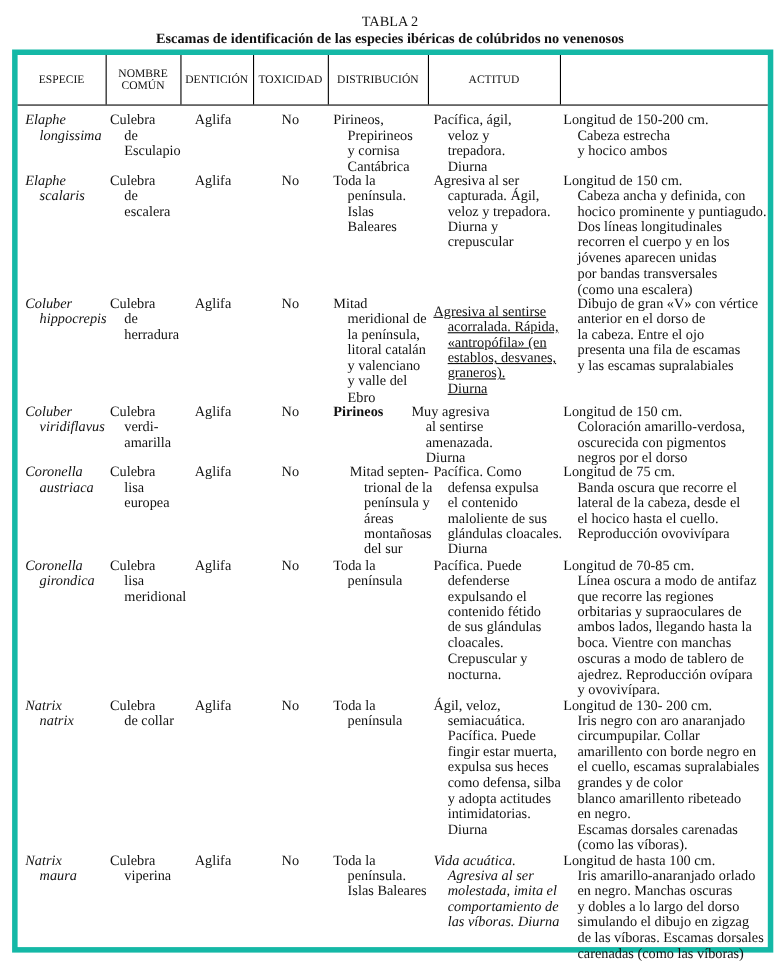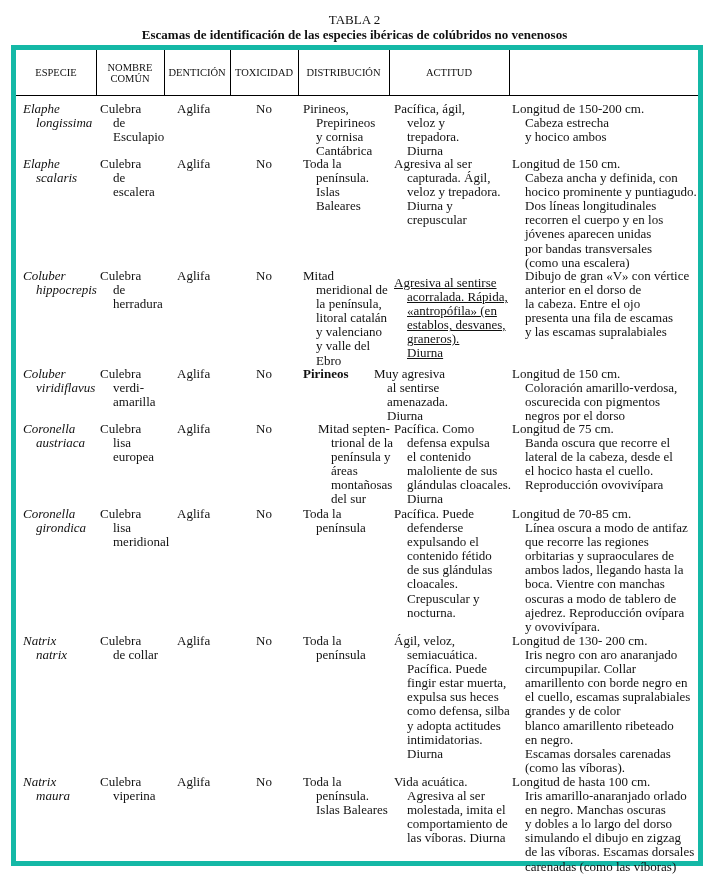--- a/index.html
+++ b/index.html
@@ -105,17 +105,17 @@
         <div class="cell" style="left: 287px; top: 584px;"><span class="ln">Toda la</span><span class="ln ind">península</span></div>
         <div class="cell" style="left: 378px; top: 584px;"><span class="ln">Ágil, veloz,</span><span class="ln ind">semiacuática.</span><span class="ln ind">Pacífica. Puede</span><span class="ln ind">fingir estar muerta,</span><span class="ln ind">expulsa sus heces</span><span class="ln ind">como defensa, silba</span><span class="ln ind">y adopta actitudes</span><span class="ln ind">intimidatorias.</span><span class="ln ind">Diurna</span></div>
         <div class="cell" style="left: 496px; top: 584px;"><span class="ln">Longitud de 130- 200 cm.</span><span class="ln ind">Iris negro con aro anaranjado</span><span class="ln ind">circumpupilar. Collar</span><span class="ln ind">amarillento con borde negro en</span><span class="ln ind">el cuello, escamas supralabiales</span><span class="ln ind">grandes y de color</span><span class="ln ind">blanco amarillento ribeteado</span><span class="ln ind">en negro.</span><span class="ln ind">Escamas dorsales carenadas</span><span class="ln ind">(como las víboras).</span></div>
       </div>
       <div>
         <div class="cell it" style="left: 7px; top: 725px;"><span class="ln">Natrix</span><span class="ln ind">maura</span></div>
         <div class="cell" style="left: 84px; top: 725px;"><span class="ln">Culebra</span><span class="ln ind">viperina</span></div>
         <div class="cell" style="left: 161px; top: 725px;"><span class="ln">Aglifa</span></div>
         <div class="cell" style="left: 240px; top: 725px;"><span class="ln">No</span></div>
         <div class="cell" style="left: 287px; top: 725px;"><span class="ln">Toda la</span><span class="ln ind">península.</span><span class="ln ind">Islas Baleares</span></div>
-        <div class="cell" style="left: 378px; top: 725px;"><span class="ln">Vida acuática.</span><span class="ln ind">Agresiva al ser</span><span class="ln ind">molestada, imita el</span><span class="ln ind">comportamiento de</span><span class="ln ind">las víboras. Diurna</span></div>
+        <div class="cell" style="left: 378px; top: 725px; font-style: italic;"><span class="ln">Vida acuática.</span><span class="ln ind">Agresiva al ser</span><span class="ln ind">molestada, imita el</span><span class="ln ind">comportamiento de</span><span class="ln ind">las víboras. Diurna</span></div>
         <div class="cell" style="left: 496px; top: 725px;"><span class="ln">Longitud de hasta 100 cm.</span><span class="ln ind">Iris amarillo-anaranjado orlado</span><span class="ln ind">en negro. Manchas oscuras</span><span class="ln ind">y dobles a lo largo del dorso</span><span class="ln ind">simulando el dibujo en zigzag</span><span class="ln ind">de las víboras. Escamas dorsales</span><span class="ln ind">carenadas (como las víboras)</span></div>
       </div>
     </div>
 </div>
 
 </body></html>

